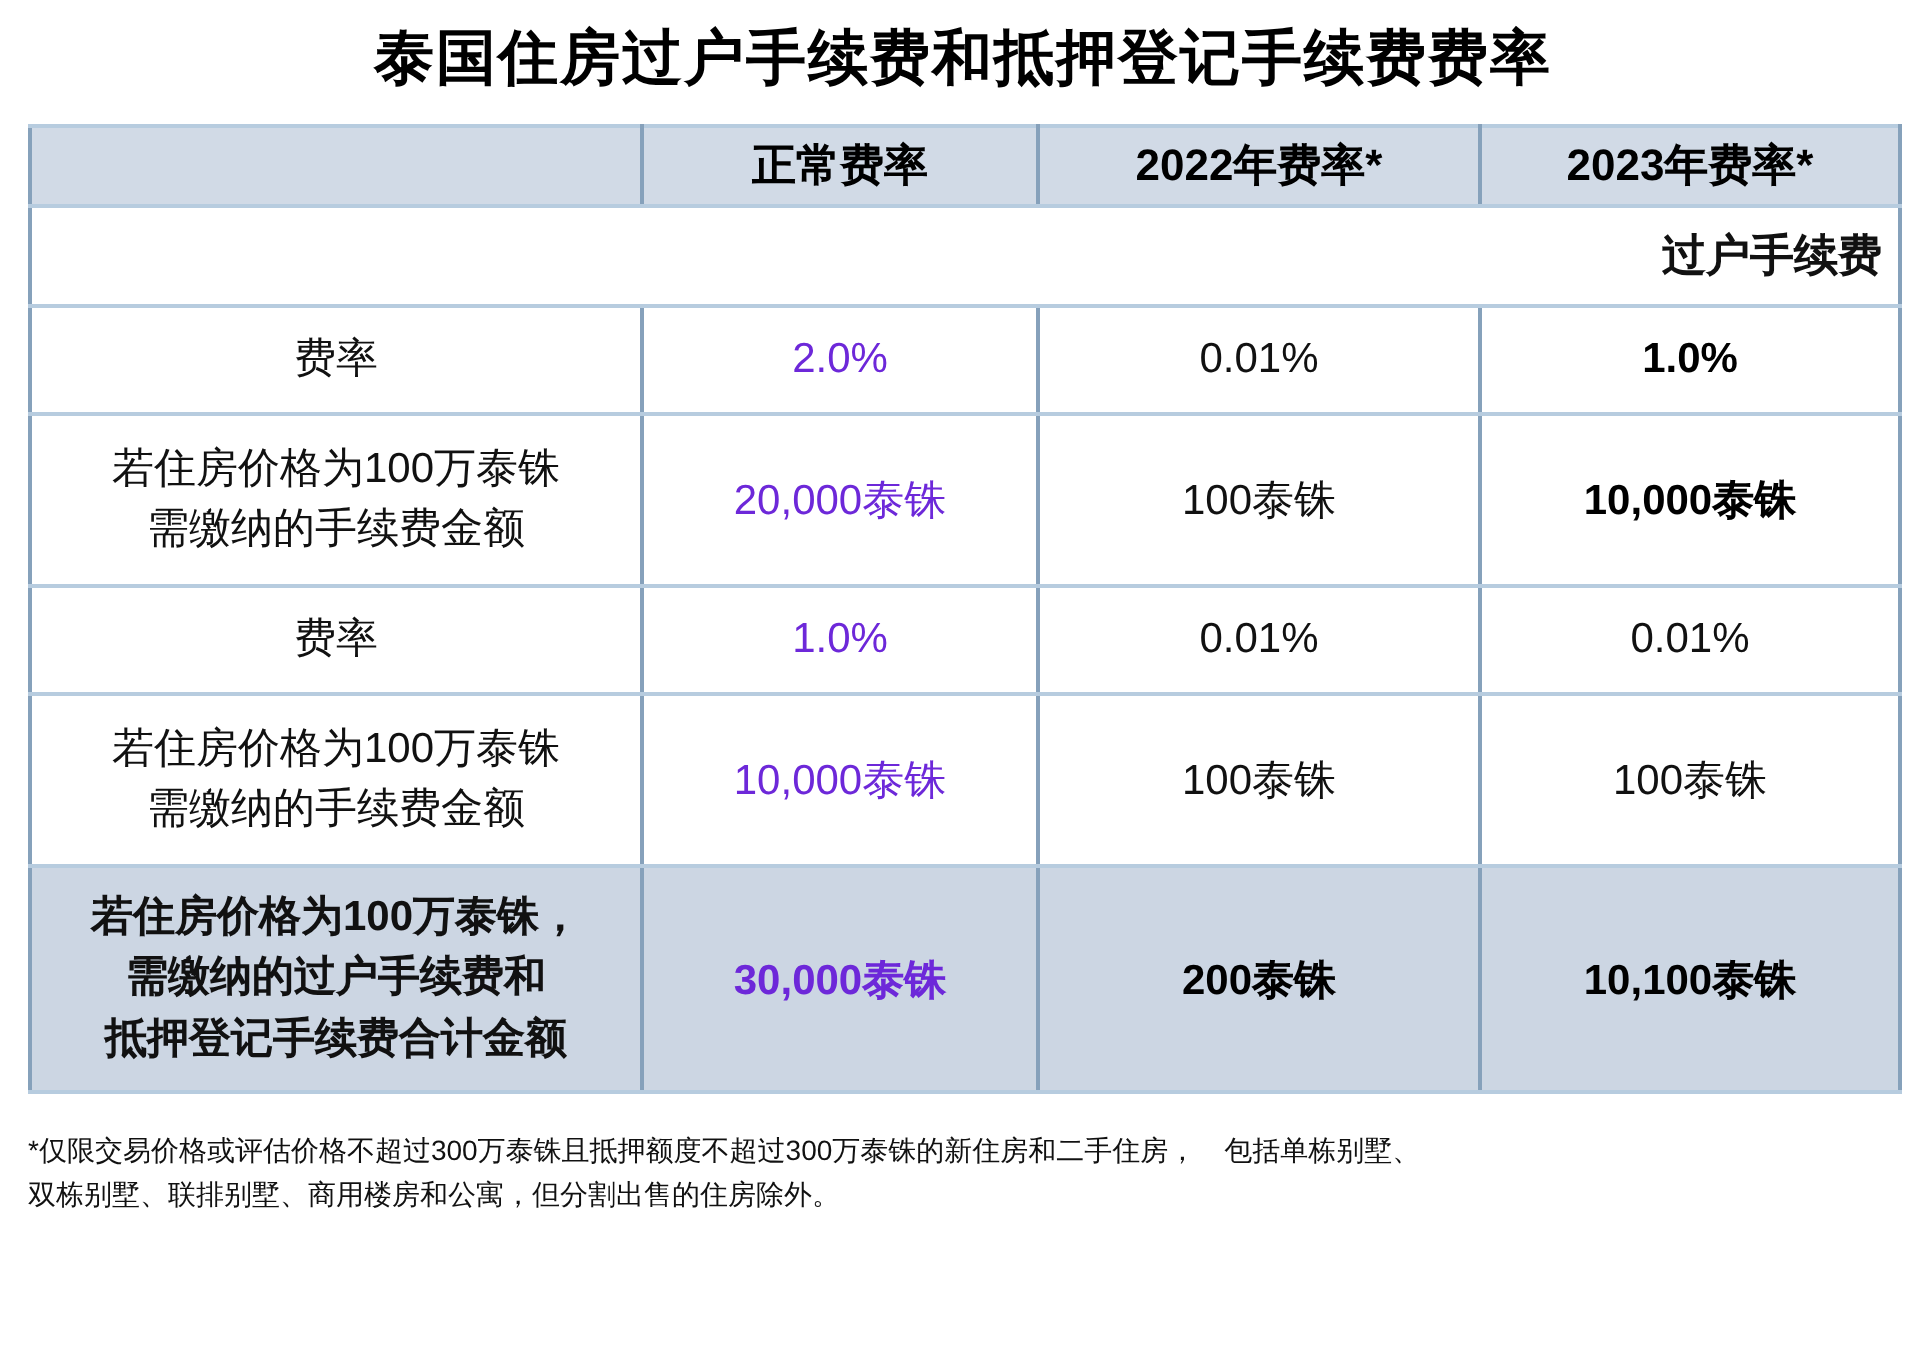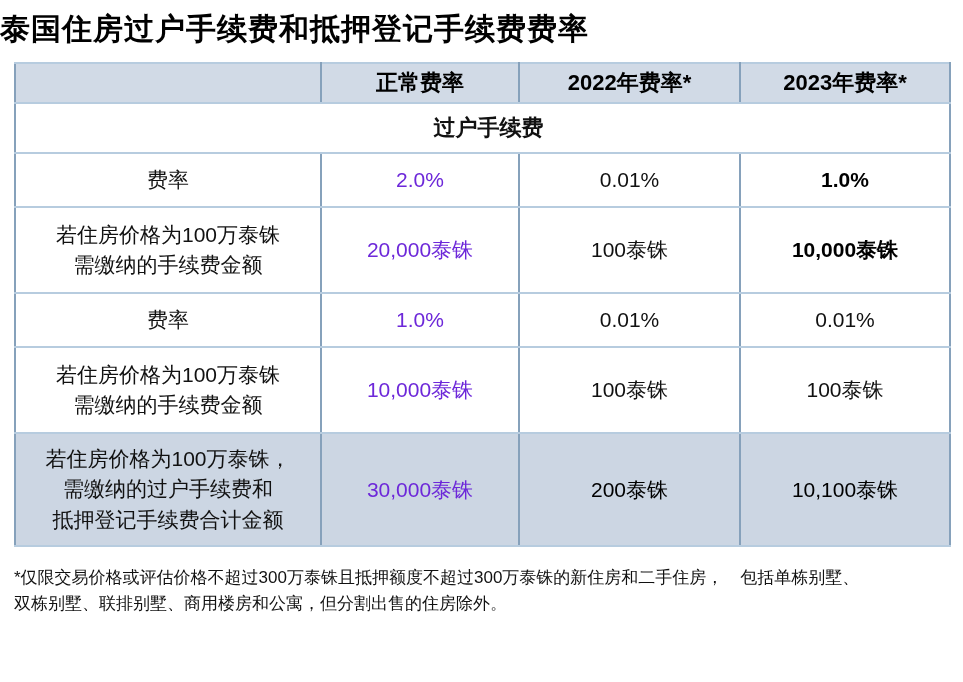--- a/index.html
+++ b/index.html
@@ -7,21 +7,21 @@
     margin: 0; padding: 0;
     width: 963px; height: 682px;
     background: #ffffff;
     font-family: "Liberation Sans", "DejaVu Sans", sans-serif;
     color: #111111;
   }
   .page { width: 963px; height: 682px; overflow: hidden; }
 
   .title {
     margin-top: 9px;
-    text-align: left;
+    text-align: center;
     font-size: 30px;
     font-weight: 700;
     letter-spacing: 1px;
     color: #000000;
   }
 
   table.fee-table {
     width: 935px;
     margin: 12px 14px 0 14px;
     border-collapse: collapse;
@@ -39,39 +39,39 @@
   }
   .fee-table thead th {
     background: #d1dae6;
     height: 40px;
     font-weight: 700;
     font-size: 22px;
     color: #000000;
   }
   tr.section-row td {
     height: 50px;
-    text-align: center;
+    text-align: right;
     padding-left: 20px;
     font-weight: 700;
     font-size: 22px;
   }
   tr.rate-row td { height: 54px; }
   tr.amount-row td { height: 86px; }
   tr.summary-row td {
     height: 113px;
     background: #ccd6e3;
-    font-weight: 400;
+    font-weight: 700;
   }
   .label-cell { white-space: pre-line; line-height: 1.45; }
   .teal { color: #6d28d9; }
   .bold { font-weight: 700; color: #000000; }
 
   .footnote {
     margin: 18px 14px 0 14px;
-    font-size: 17px;
+    font-size: 14px;
     line-height: 1.55;
     color: #111111;
   }
 </style>
 </head>
 <body>
 
 <div class="page">
 
   <div class="title">泰国住房过户手续费和抵押登记手续费费率</div>

